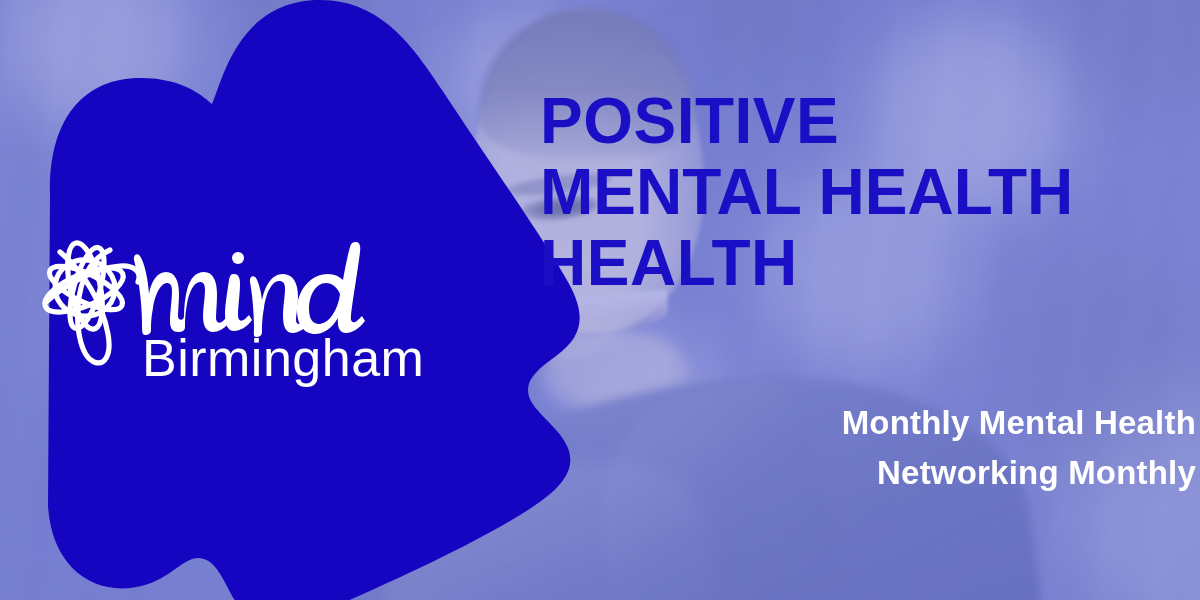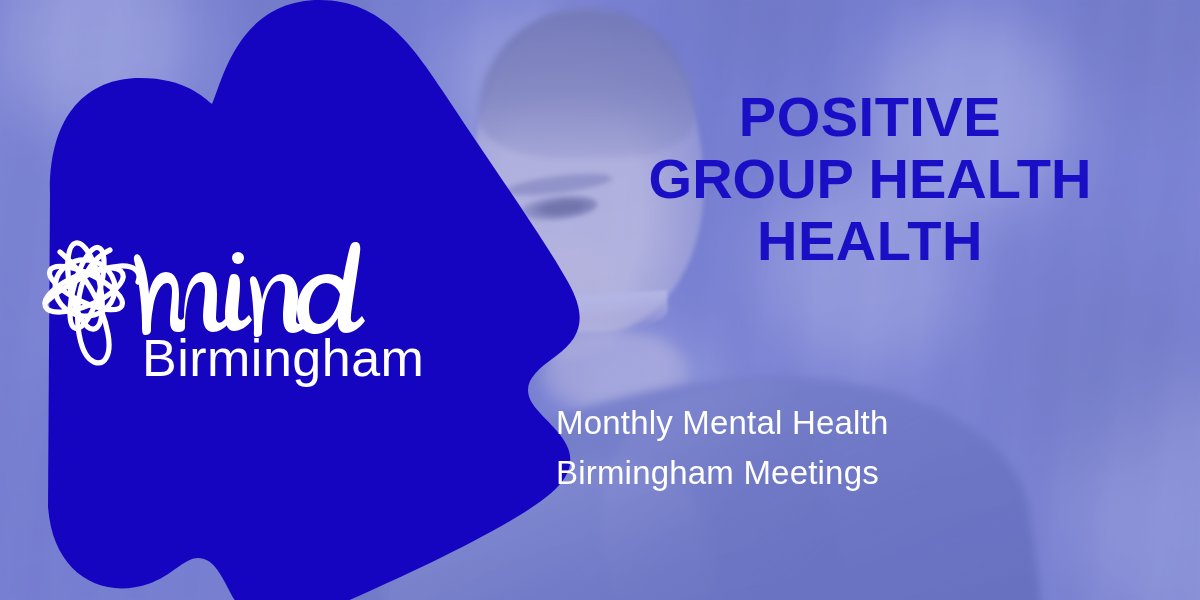--- a/index.html
+++ b/index.html
@@ -173,39 +173,39 @@
     left: 38px; top: 228px;
     width: 450px; height: 160px;
   }
   .logo svg { display: block; }
 
   
   .headline {
     position: absolute;
     left: 540px; top: 86px;
     width: 660px;
-    text-align: center;
+    text-align: left;
     color: #1a0fc4;
     font-weight: bold;
-    font-size: 56px;
+    font-size: 64px;
     line-height: 1.11;
     letter-spacing: .5px;
     white-space: nowrap;
   }
   .headline .l1 { display:block; }
   .headline .l2 { display:block; letter-spacing: 0px; }
   .headline .l3 { display:block; }
 
   .subtitle {
     position: absolute;
     left: 556px; top: 398px;
     width: 640px;
-    text-align: left;
+    text-align: right;
     color: #ffffff;
-    font-weight: normal;
+    font-weight: bold;
     font-size: 33px;
     line-height: 1.52;
     letter-spacing: .2px;
     white-space: nowrap;
   }
   .subtitle span { display: block; }
 </style>
 </head>
 <body>
 
@@ -304,22 +304,22 @@
                  M288 55 C278 55, 271 67, 271 81 C271 91, 275 96, 281 96
                  C291 96, 300 82, 302 66 C299 59, 294 55, 288 55 Z"></path>
       </g>
 
       <text x="104" y="148" font-family="Liberation Sans, sans-serif" font-size="52" font-weight="300" letter-spacing="0.5" fill="#ffffff">Birmingham</text>
     </svg>
   </div>
 
   <div class="headline">
     <span class="l1">POSITIVE</span>
-    <span class="l2">GROUP HEALTH</span>
+    <span class="l2">MENTAL HEALTH</span>
     <span class="l3">HEALTH</span>
   </div>
 
   <div class="subtitle">
     <span>Monthly Mental Health</span>
-    <span>Birmingham Meetings</span>
+    <span>Networking Monthly</span>
   </div>
 
 </div>
 
 </body></html>

